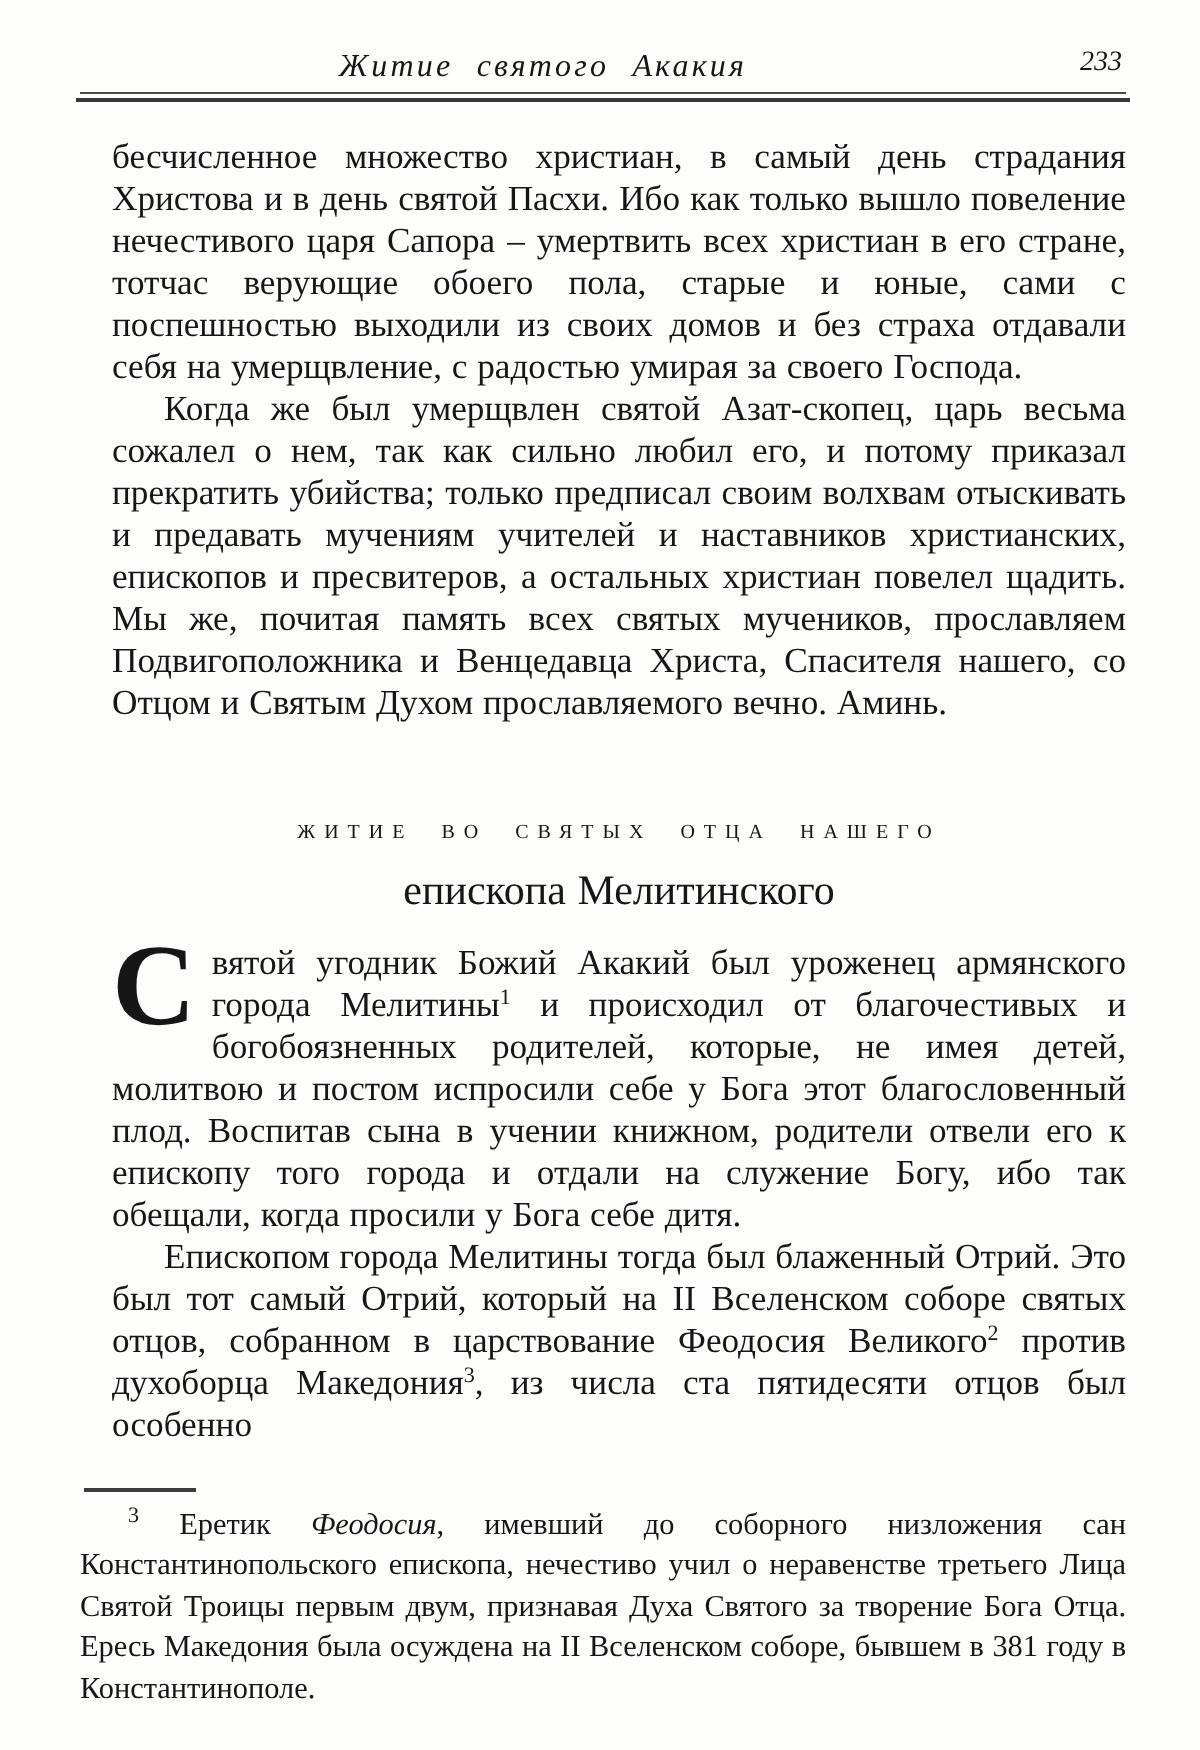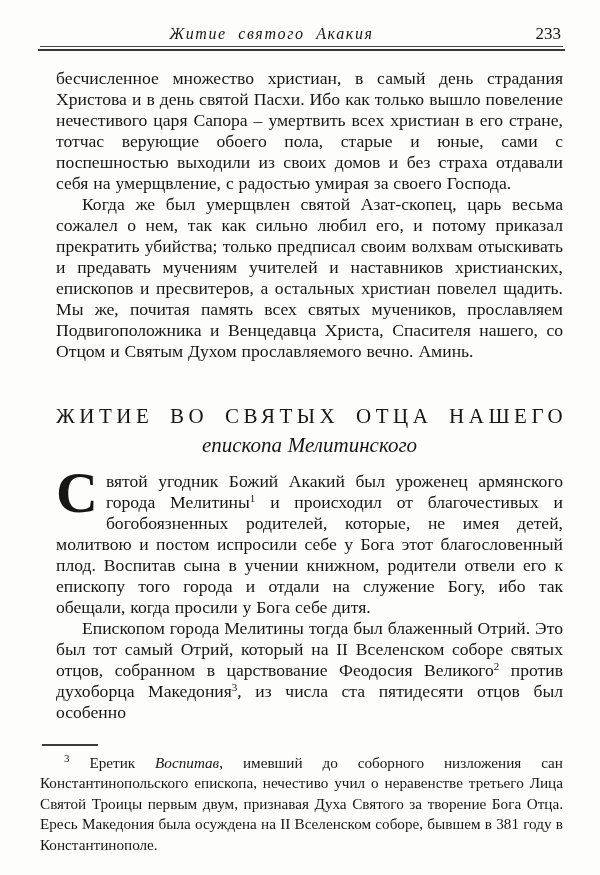--- a/index.html
+++ b/index.html
@@ -32,21 +32,22 @@
     font-style: italic;
     font-size: 16px;
     letter-spacing: 1.6px;
     word-spacing: 6px;
     white-space: nowrap;
   }
   .rh-num {
     position: absolute;
     right: 2px;
     top: 0;
-    font-size: 17px;
+    font-size: 14px;
+    font-style: italic;
   }
   .rule-thin {
     position: absolute;
     left: 0; right: 0;
     bottom: 4px;
     height: 1px;
     background: #4a4a4a;
   }
   .rule-thick {
     position: absolute;
@@ -68,34 +69,33 @@
   .indent { text-indent: 26px; }
 
   
   .chapter-heading {
     text-align: center;
     margin-top: 44px;
     margin-bottom: 15px;
     text-indent: 0;
   }
   .h-line1 {
-    font-size: 21px;
+    font-size: 10px;
     letter-spacing: 4.5px;
     word-spacing: 7px;
     white-space: nowrap;
   }
   .h-line2 {
     font-size: 23px;
     font-weight: bold;
     margin-top: 12px;
   }
   .h-line3 {
     font-size: 21px;
     margin-top: 8px;
-    font-style: italic;
   }
 
   
   .dropcap {
     float: left;
     font-size: 58px;
     line-height: 42px;
     height: 42px;
     font-weight: bold;
     padding-right: 8px;
@@ -154,16 +154,16 @@
 
     <p class="para indent"><span>Епископом города Мелитины тогда был блаженный Отрий. Это был тот самый Отрий, который на II Вселенском соборе святых отцов, собранном в царствование Феодосия Великого</span><sup class="fn-ref">2</sup> <span>против духоборца Македония</span><sup class="fn-ref">3</sup><span>, из числа ста пятидесяти отцов был особенно</span></p>
 
   </div>
 
   <div class="footnotes">
     <div class="fn-rule"></div>
 
 
 
-    <p class="footnote"><sup>3</sup> <span>Еретик </span><i>Воспитав</i><span>, имевший до соборного низложения сан Константинопольского епископа, нечестиво учил о неравенстве третьего Лица Святой Троицы первым двум, признавая Духа Святого за творение Бога Отца. Ересь Македония была осуждена на II Вселенском соборе, бывшем в 381 году в Константинополе.</span></p>
+    <p class="footnote"><sup>3</sup> <span>Еретик </span><i>Феодосия</i><span>, имевший до соборного низложения сан Константинопольского епископа, нечестиво учил о неравенстве третьего Лица Святой Троицы первым двум, признавая Духа Святого за творение Бога Отца. Ересь Македония была осуждена на II Вселенском соборе, бывшем в 381 году в Константинополе.</span></p>
   </div>
 
 </div>
 
 </body></html>

